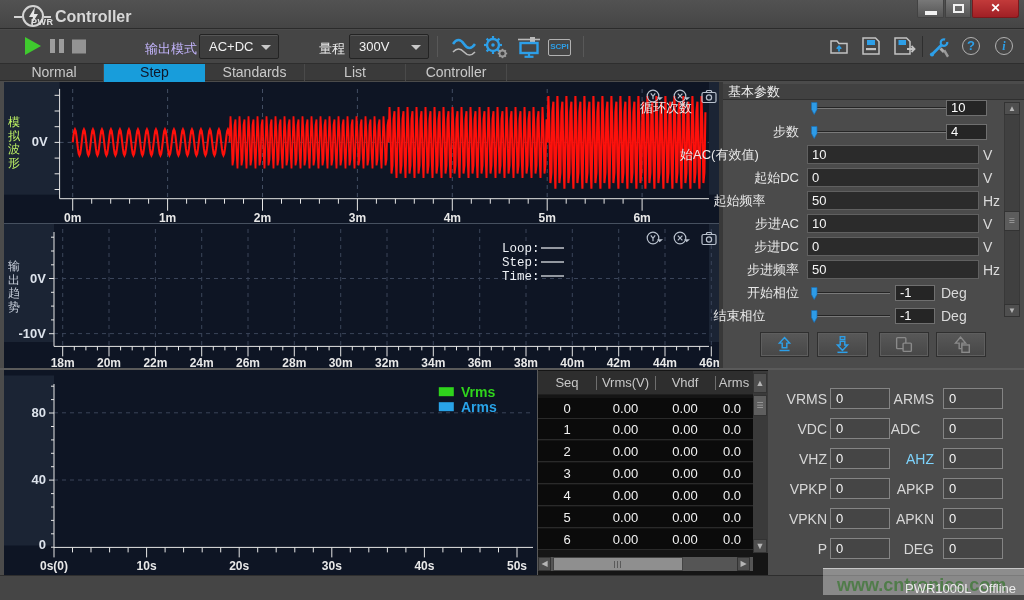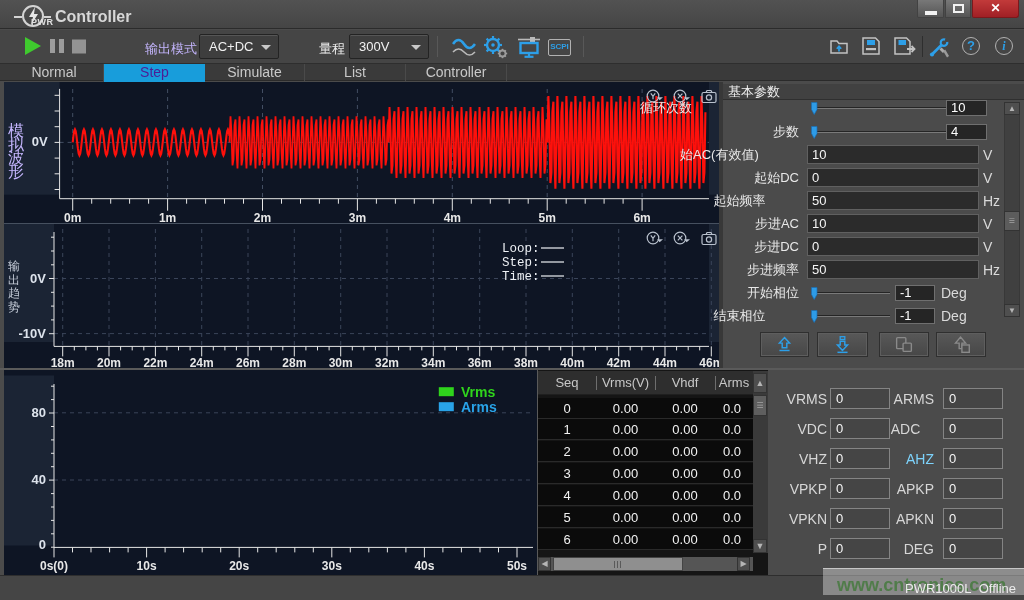--- a/index.html
+++ b/index.html
@@ -94,22 +94,22 @@
 <line x1="3.2" y1="18.3" x2="13" y2="8.5" stroke="#2d9fe8" stroke-width="2.8"></line>
 <circle cx="3" cy="18.5" r="2.1" fill="#2d9fe8"></circle>
 <path fill="#2d9fe8" fill-rule="evenodd" d="M16.5 2.4 A4.4 4.4 0 1 0 19.35 5.75 L16.95 6.3 A2.1 2.1 0 1 1 15.6 4.7 Z"></path>
 <line x1="11.5" y1="12.5" x2="15" y2="16" stroke="#aaaaaa" stroke-width="3"></line>
 <path d="M14.3 15.3 L16.2 13.4 L20 20 L18 21.5 Z" fill="#9a9a9a"></path>
   </svg>
 <div class="abs" style="left:962px;top:37px;width:18px;height:18px;border:1.5px solid #b2b2b2;border-radius:50%;color:#2d9fe8;font-weight:700;font-size:13px;text-align:center;line-height:16px">?</div>
 <div class="abs" style="left:995px;top:37px;width:18px;height:18px;border:1.5px solid #b2b2b2;border-radius:50%;color:#2d9fe8;font-weight:700;font-size:12px;text-align:center;line-height:16px;font-family:'Liberation Serif',serif;font-style:italic">i</div>
 <div class="abs" style="left:0;top:64px;width:1024px;height:17px;background:#3a3a3a;border-bottom:1px solid #2a2a2a"></div>
 <div class="abs" style="left:5px;top:64px;width:99px;height:17px;color:#c9c9c9;font-size:14px;text-align:center;line-height:17px;border-right:1px solid #4a4a4a">Normal</div>
-<div class="abs" style="left:104px;top:64px;width:101px;height:30px;background:#189ddb;color:#4c1d95;font-size:14px;text-align:center;line-height:17px">Step</div>
-<div class="abs" style="left:205px;top:64px;width:100px;height:17px;color:#c9c9c9;font-size:14px;text-align:center;line-height:17px;border-right:1px solid #4a4a4a">Simulate</div>
+<div class="abs" style="left:104px;top:64px;width:101px;height:30px;background:#189ddb;color:#0f172a;font-size:14px;text-align:center;line-height:17px">Step</div>
+<div class="abs" style="left:205px;top:64px;width:100px;height:17px;color:#c9c9c9;font-size:14px;text-align:center;line-height:17px;border-right:1px solid #4a4a4a">Standards</div>
 <div class="abs" style="left:305px;top:64px;width:101px;height:17px;color:#c9c9c9;font-size:14px;text-align:center;line-height:17px;border-right:1px solid #4a4a4a">List</div>
 <div class="abs" style="left:406px;top:64px;width:101px;height:17px;color:#c9c9c9;font-size:14px;text-align:center;line-height:17px;border-right:1px solid #4a4a4a">Controller</div>
 <div class="abs" style="left:0;top:82px;width:4px;height:493px;background:#4b4b4b"></div>
 <div class="abs" style="left:4px;top:82px;width:715px;height:286px;background:#0e1524"></div>
 <svg width="715" height="141" style="position:absolute;left:4px;top:82px" xmlns="http://www.w3.org/2000/svg">
     <rect x="0" y="0" width="715" height="141" fill="#0e1524"></rect>
     <rect x="0" y="0" width="55.6" height="112.7" fill="#1b2434"></rect>
     <rect x="705" y="0" width="10" height="112.7" fill="#1b2434"></rect>
     <line x1="68.7" y1="7" x2="68.7" y2="116.7" stroke="#434e63" stroke-width="1" stroke-dasharray="4 4"></line>
     <line x1="163.6" y1="7" x2="163.6" y2="116.7" stroke="#434e63" stroke-width="1" stroke-dasharray="4 4"></line>
@@ -300,21 +300,21 @@
       <path d="M6.8 4.3 L9 7.3 L11.2 4.3 M9 7.3 L9 10.2" stroke-width="1.2"></path>
       <path d="M13 8.2 L19 8.2 L15.7 11.3 Z" fill="#b9c1cd" stroke="none"></path>
       <circle cx="36" cy="7" r="5.8"></circle>
       <path d="M33.8 4.6 L38.4 9.4 M38.4 4.6 L33.8 9.4" stroke-width="1.2"></path>
       <path d="M40 8.2 L46 8.2 L42.7 11.3 Z" fill="#b9c1cd" stroke="none"></path>
       <rect x="58" y="3.5" width="14" height="10" rx="1.5"></rect>
       <path d="M62 3.5 L63 1.5 L67 1.5 L68 3.5"></path>
       <circle cx="65" cy="8.5" r="2.6"></circle>
     </g>
   </svg>
-<div class="abs" style="left:8px;top:124px;width:13px;color:#c4b5fd;font-size:16px;line-height:13.5px;word-break:break-all">模拟波形</div>
+<div class="abs" style="left:8px;top:116px;width:13px;color:#bef264;font-size:12px;line-height:13.5px;word-break:break-all">模拟波形</div>
 <div class="abs" style="left:8px;top:260px;width:13px;color:#c6cdd9;font-size:12px;line-height:13.5px;word-break:break-all">输出趋势</div>
 <div class="abs" style="left:719px;top:82px;width:4px;height:286px;background:#383838"></div>
 <div class="abs" style="left:0;top:368px;width:1024px;height:2px;background:#5a5a5a"></div>
 <div class="abs" style="left:723px;top:82px;width:301px;height:286px;background:#4b4b4b"></div>
 <div class="abs" style="left:723px;top:84px;width:301px;height:16px;background:#414141;border-bottom:1px solid #2f2f2f;color:#f0f0f0;font-size:13px;line-height:16px;padding-left:5px">基本参数</div>
 <div class="abs" style="left:640px;top:101px;width:119px;height:14px;color:#e8e8e8;font-size:13px;line-height:14px;text-align:left">循环次数</div>
 <div class="abs" style="left:814px;top:107px;width:132px;height:2px;background:#252525;border-bottom:1px solid #7a7a7a"></div>
 <svg class="abs" style="left:811px;top:102px" width="7" height="13" xmlns="http://www.w3.org/2000/svg">
     <path d="M0.5 0.5 L6 0.5 L6 7.5 L3.2 12.5 L0.5 7.5 Z" fill="#2e9be6" stroke="#1a6fb5" stroke-width="0.7"></path>
   </svg>

